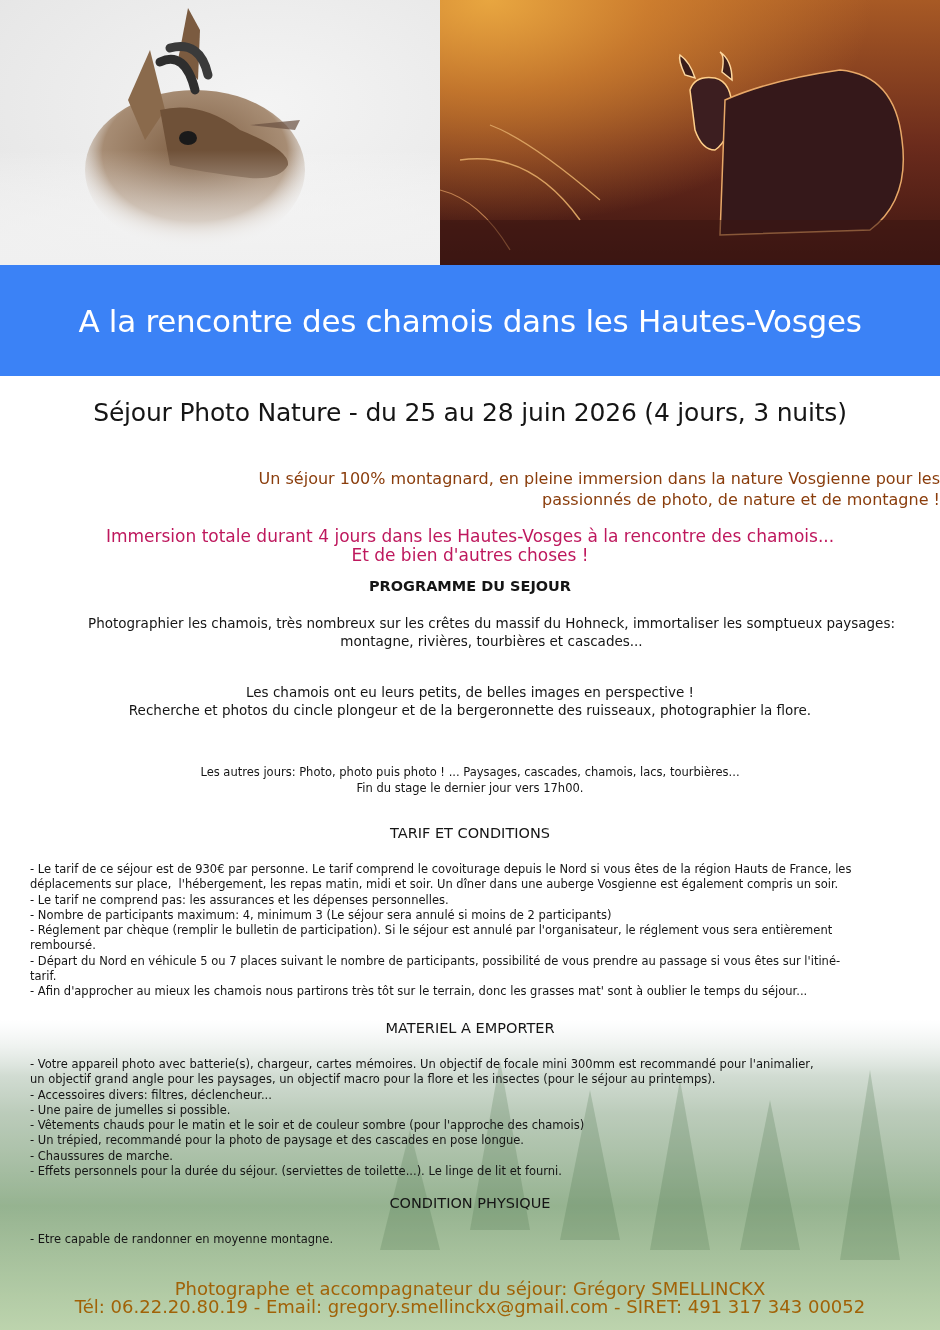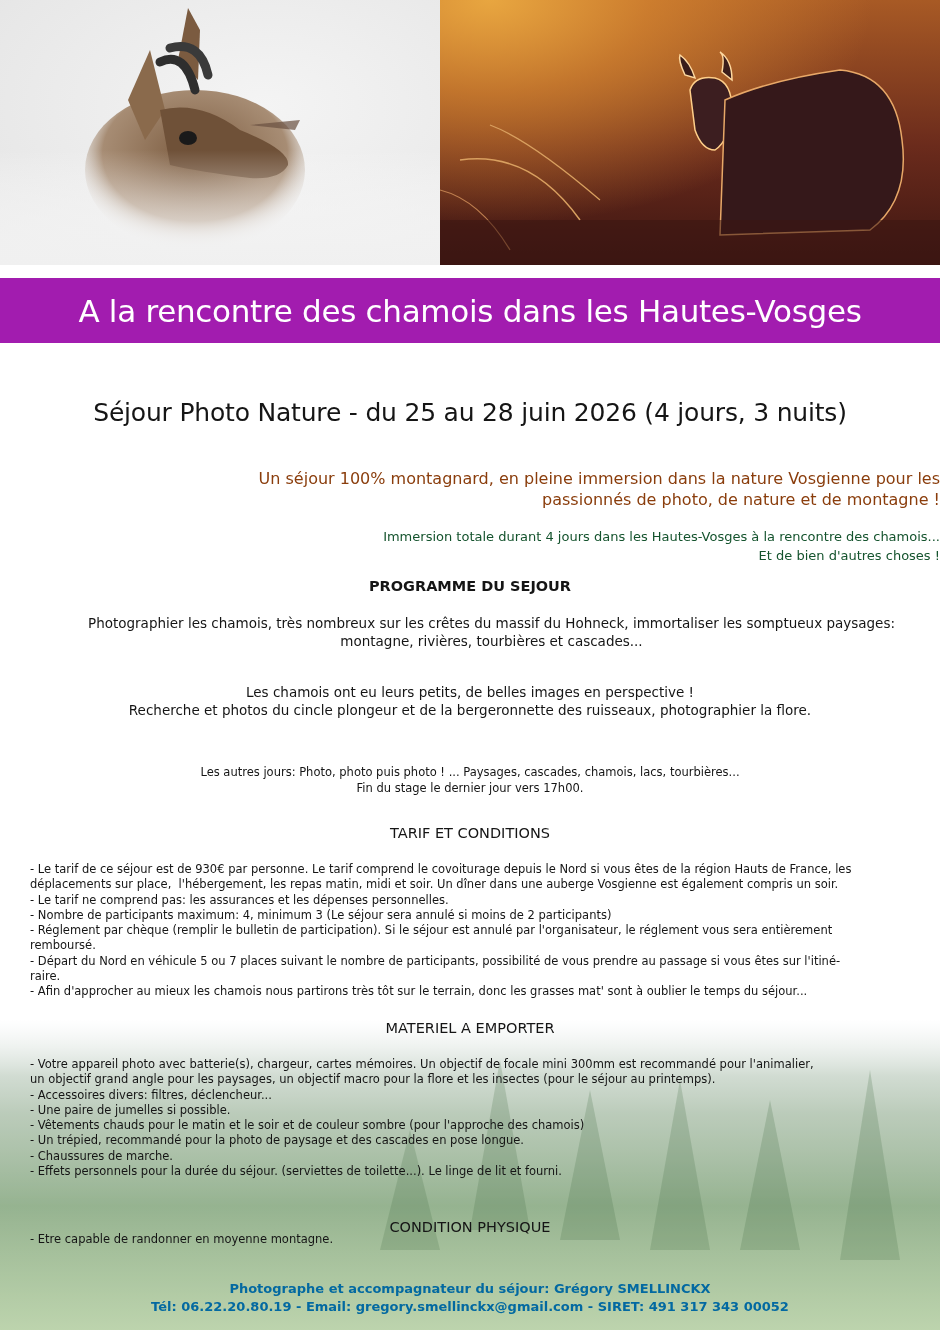--- a/index.html
+++ b/index.html
@@ -12,58 +12,58 @@
     background: radial-gradient(ellipse at 60% 40%, #f4f4f4 0%, #ececec 50%, #e4e4e4 100%);
   }
   .photo-right {
     width: 500px; height: 265px; position: relative; overflow: hidden;
     background:
       radial-gradient(ellipse at 10% 0%, #e8a640 0%, rgba(220,140,50,0.7) 25%, rgba(120,50,30,0) 60%),
       linear-gradient(180deg, #a85a25 0%, #6b2b1c 55%, #3d1612 100%);
   }
 
   .banner {
-    position: absolute; left: 0; top: 278px; width: 940px; height: 65px;
-    background: #a21caf; display: flex; align-items: center; justify-content: center;
+    position: absolute; left: 0; top: 265px; width: 940px; height: 111px;
+    background: #3b82f6; display: flex; align-items: center; justify-content: center;
   }
   .banner-title { color: #ffffff; font-size: 31px; letter-spacing: -0.3px; font-weight: normal; white-space: nowrap; }
 
   .forest-bg {
     position: absolute; left: 0; top: 1020px; width: 940px; height: 310px;
     background:
       linear-gradient(180deg, rgba(255,255,255,1) 0%, rgba(255,255,255,0.55) 18%, rgba(255,255,255,0.35) 60%, rgba(255,255,255,0.45) 100%),
       linear-gradient(180deg, #c8d4d0 0%, #7a9a78 30%, #5d8a55 60%, #86b06a 100%);
   }
   .tree { position: absolute; width: 0; height: 0; border-left: 30px solid transparent; border-right: 30px solid transparent; border-bottom: 130px solid rgba(70,110,70,0.22); }
 
   .content { position: absolute; left: 0; top: 0; width: 796px; height: 1330px; }
   .abs { position: absolute; left: 0; width: 940px; text-align: center; }
 
   .subtitle { top: 398px; font-size: 25px; color: #151515; letter-spacing: -0.2px; }
   .intro { top: 468px; font-size: 16px; color: #8a3d0c; line-height: 21px; text-align: right; }
-  .intro2 { top: 527px; font-size: 13px; color: #14532d; line-height: 19px; text-align: right; }
+  .intro2 { top: 527px; font-size: 17px; color: #be185d; line-height: 19px; }
 
   .section-h { font-size: 14.5px; color: #151515; }
   .h-prog { top: 578px; font-weight: bold; }
   .h-tarif { top: 825px; }
   .h-mat { top: 1020px; }
-  .h-phys { top: 1195px; margin-top: 24px; }
+  .h-phys { top: 1195px; }
 
   .prog-p { font-size: 13.5px; line-height: 18px; color: #151515; }
   .prog1 { top: 614px; padding-left: 43px; }
   .prog2 { top: 683px; }
   .prog3 { top: 764px; font-size: 11.5px; line-height: 16px; }
 
   .list { position: absolute; left: 30px; width: 880px; font-size: 11.5px; line-height: 15.3px; color: #151515; text-align: left; }
   .list-tarif { top: 862px; }
   .list-mat { top: 1057px; }
   .list-phys { top: 1232px; }
   .list div { white-space: pre-wrap; }
 
-  .footer { top: 1280px; font-size: 13px; line-height: 18px; color: #0369a1; font-weight: bold; }
+  .footer { top: 1280px; font-size: 18px; line-height: 18px; color: #a16207; }
 </style>
 </head>
 <body>
 
 <div class="hero">
   <div class="photo-left">
     <svg width="440" height="265" viewBox="0 0 440 265">
       <defs>
         <radialGradient id="fur" cx="50%" cy="40%" r="60%">
           <stop offset="0%" stop-color="#7a5a3e"></stop>
@@ -142,21 +142,21 @@
 
   <div class="abs section-h h-tarif">TARIF ET CONDITIONS</div>
   <div class="list list-tarif">
     <div>- Le tarif de ce séjour est de 930€ par personne. Le tarif comprend le covoiturage depuis le Nord si vous êtes de la région Hauts de France, les</div>
     <div>déplacements sur place,  l'hébergement, les repas matin, midi et soir. Un dîner dans une auberge Vosgienne est également compris un soir.</div>
     <div>- Le tarif ne comprend pas: les assurances et les dépenses personnelles.</div>
     <div>- Nombre de participants maximum: 4, minimum 3 (Le séjour sera annulé si moins de 2 participants)</div>
     <div>- Réglement par chèque (remplir le bulletin de participation). Si le séjour est annulé par l'organisateur, le réglement vous sera entièrement</div>
     <div>remboursé.</div>
     <div>- Départ du Nord en véhicule 5 ou 7 places suivant le nombre de participants, possibilité de vous prendre au passage si vous êtes sur l'itiné-</div>
-    <div>raire.</div>
+    <div>tarif.</div>
     <div>- Afin d'approcher au mieux les chamois nous partirons très tôt sur le terrain, donc les grasses mat' sont à oublier le temps du séjour...</div>
   </div>
 
   <div class="abs section-h h-mat">MATERIEL A EMPORTER</div>
   <div class="list list-mat">
     <div>- Votre appareil photo avec batterie(s), chargeur, cartes mémoires. Un objectif de focale mini 300mm est recommandé pour l'animalier,</div>
     <div>un objectif grand angle pour les paysages, un objectif macro pour la flore et les insectes (pour le séjour au printemps).</div>
     <div>- Accessoires divers: filtres, déclencheur...</div>
     <div>- Une paire de jumelles si possible.</div>
     <div>- Vêtements chauds pour le matin et le soir et de couleur sombre (pour l'approche des chamois)</div>

